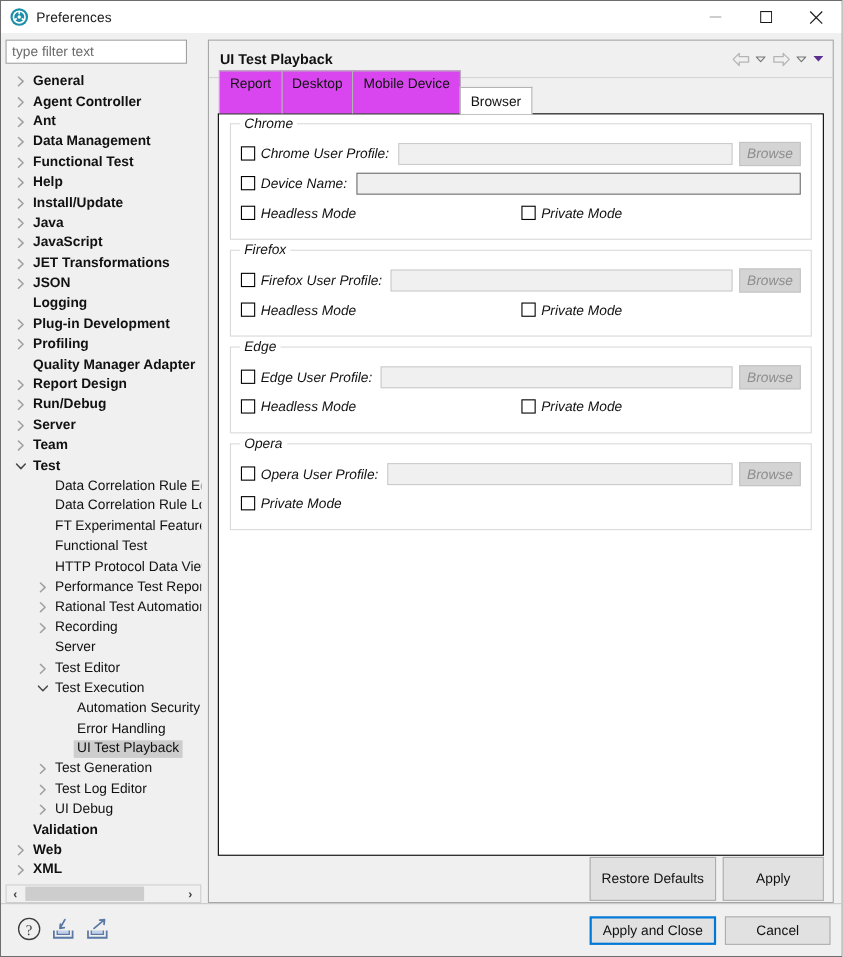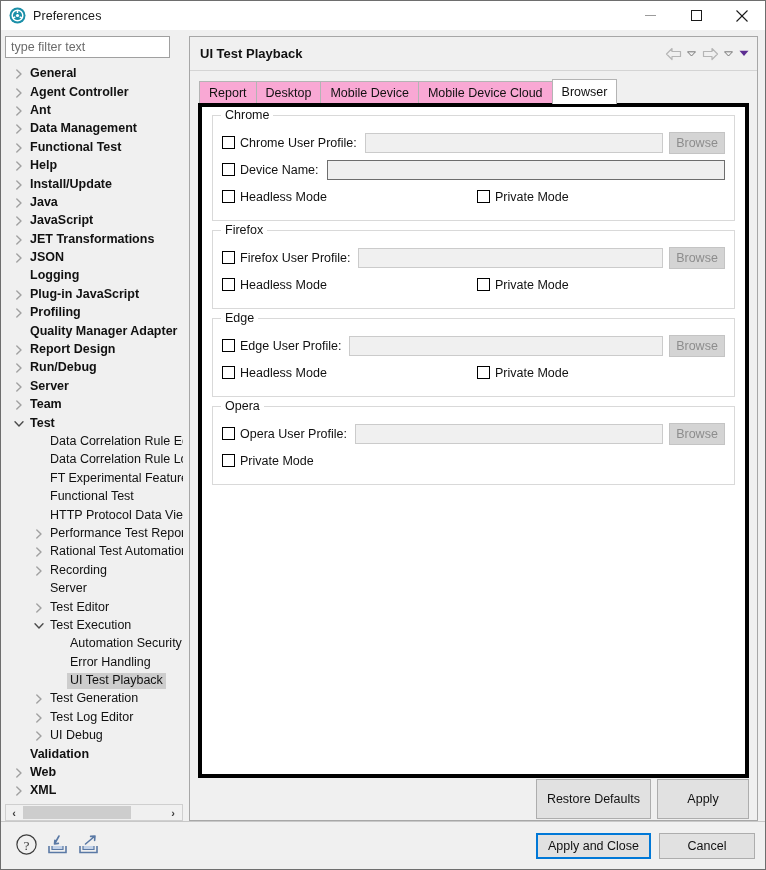--- a/index.html
+++ b/index.html
@@ -233,50 +233,51 @@
   #tab-strip {
     display: flex;
     align-items: flex-end;
     height: 24px;
     min-height: 24px;
     position: relative;
     z-index: 2;
     margin-left: 1px;
   }
   .tab {
-    height: 22px;
+    height: 39px;
     line-height: 22px;
     padding: 0 9px;
     font-size: 12.5px;
     color: #111;
-    background: #f9a8d4;
+    background: #d946ef;
     border: 1px solid #b4b4b4;
     border-bottom: none;
     margin-right: -1px;
     box-sizing: border-box;
     white-space: nowrap;
   }
   .tab.active {
     background: #ffffff;
     height: 25px;
     line-height: 24px;
     border-color: #b4b4b4;
     position: relative;
     z-index: 3;
     margin-bottom: -1px;
   }
   #tab-body {
     flex: 1 1 auto;
-    border: 4px solid #000000;
+    border: 1px solid #000000;
     background: #ffffff;
     padding: 8px 10px 0 10px;
     box-sizing: border-box;
     min-height: 0;
     position: relative;
     z-index: 1;
+    font-style: italic;
   }
 
   
   .group {
     border: 1px solid #d9d9d9;
     position: relative;
     margin-bottom: 9px;
     padding: 13px 9px 10px 9px;
     box-sizing: border-box;
   }
@@ -529,21 +530,21 @@
             <div class="tree-row lvl0">
               <span class="arrow"></span>
               <span class="label-txt">Logging</span>
             </div>
             <div class="tree-row lvl0">
               <span class="arrow">
                 <svg width="8" height="10" viewBox="0 0 8 10">
                   <path d="M1.8 1 L6 5 L1.8 9" fill="none" stroke="#a0a0a0" stroke-width="1.4" stroke-linecap="round" stroke-linejoin="round"></path>
                 </svg>
               </span>
-              <span class="label-txt">Plug-in JavaScript</span>
+              <span class="label-txt">Plug-in Development</span>
             </div>
             <div class="tree-row lvl0">
               <span class="arrow">
                 <svg width="8" height="10" viewBox="0 0 8 10">
                   <path d="M1.8 1 L6 5 L1.8 9" fill="none" stroke="#a0a0a0" stroke-width="1.4" stroke-linecap="round" stroke-linejoin="round"></path>
                 </svg>
               </span>
               <span class="label-txt">Profiling</span>
             </div>
             <div class="tree-row lvl0">
@@ -750,21 +751,20 @@
               </svg>
           </div>
         </div>
       </div>
 
       <div id="tabs-area">
         <div id="tab-strip">
             <div class="tab">Report</div>
             <div class="tab">Desktop</div>
             <div class="tab">Mobile Device</div>
-            <div class="tab">Mobile Device Cloud</div>
             <div class="tab active">Browser</div>
           </div>
         <div id="tab-body">
 
           <div class="group">
             <span class="group-title">Chrome</span>
             <div class="row">
               <span class="cb"></span>
               <span class="cb-label">Chrome User Profile:</span>
               <span class="txtfield"></span>

